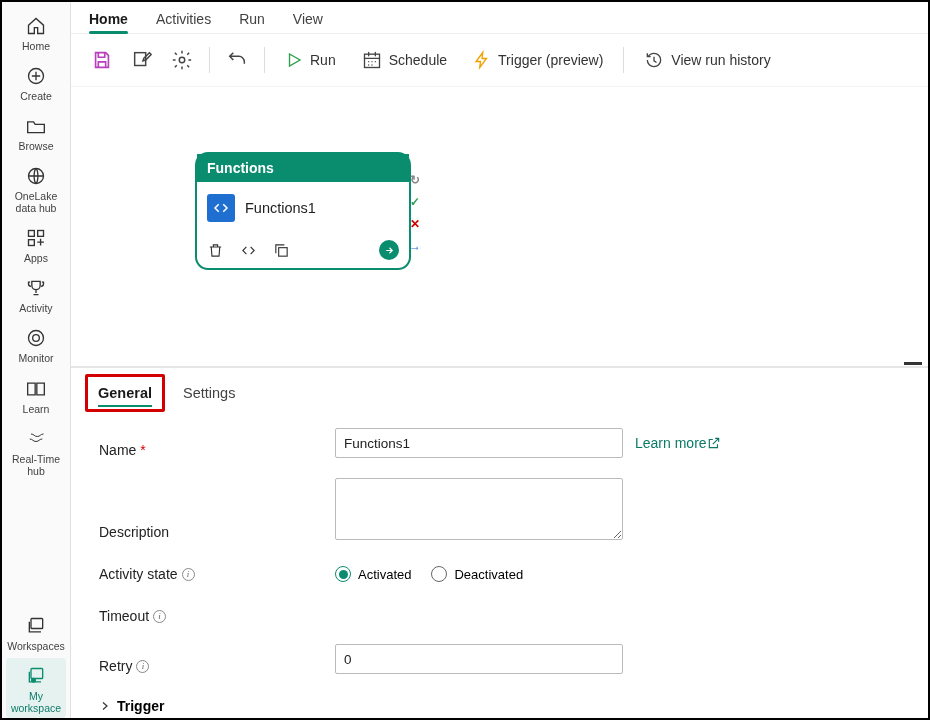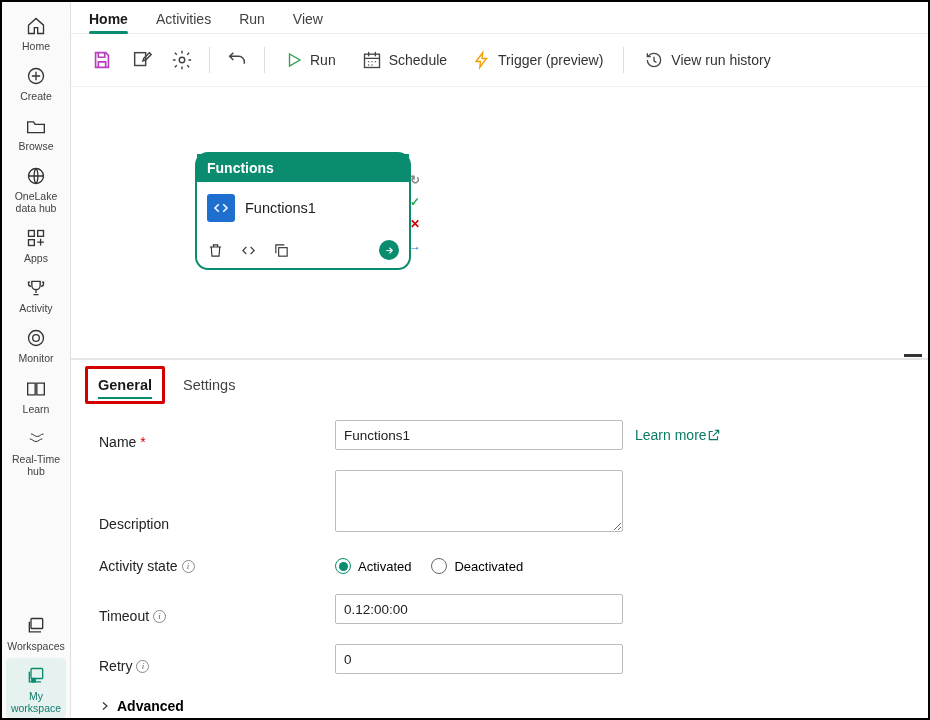--- a/index.html
+++ b/index.html
@@ -352,39 +352,36 @@
               </label>
           </div>
         </div>
       </div>
 
       <div class="form-row">
         <div class="form-label">
           <span>Timeout</span>
           <span class="info-icon">i</span>
         </div>
-        <div class="form-field">
-            <input class="text-input" value="0.12:00:00" style="">
-          </div>
       </div>
 
       <div class="form-row">
         <div class="form-label">
           <span>Retry</span>
           <span class="info-icon">i</span>
         </div>
         <div class="form-field">
             <input class="text-input" value="0" style="">
           </div>
       </div>
 
       <div class="advanced-row">
         <span>
             <svg width="12" height="12" viewBox="0 0 24 24" fill="none" stroke="#333" stroke-width="2.4">
               <path d="M8 5l8 7-8 7"></path>
             </svg>
           </span>
-        <span>Advanced</span>
+        <span>Trigger</span>
       </div>
     </div>
   </div>
 
 </div>
 
 </body></html>

